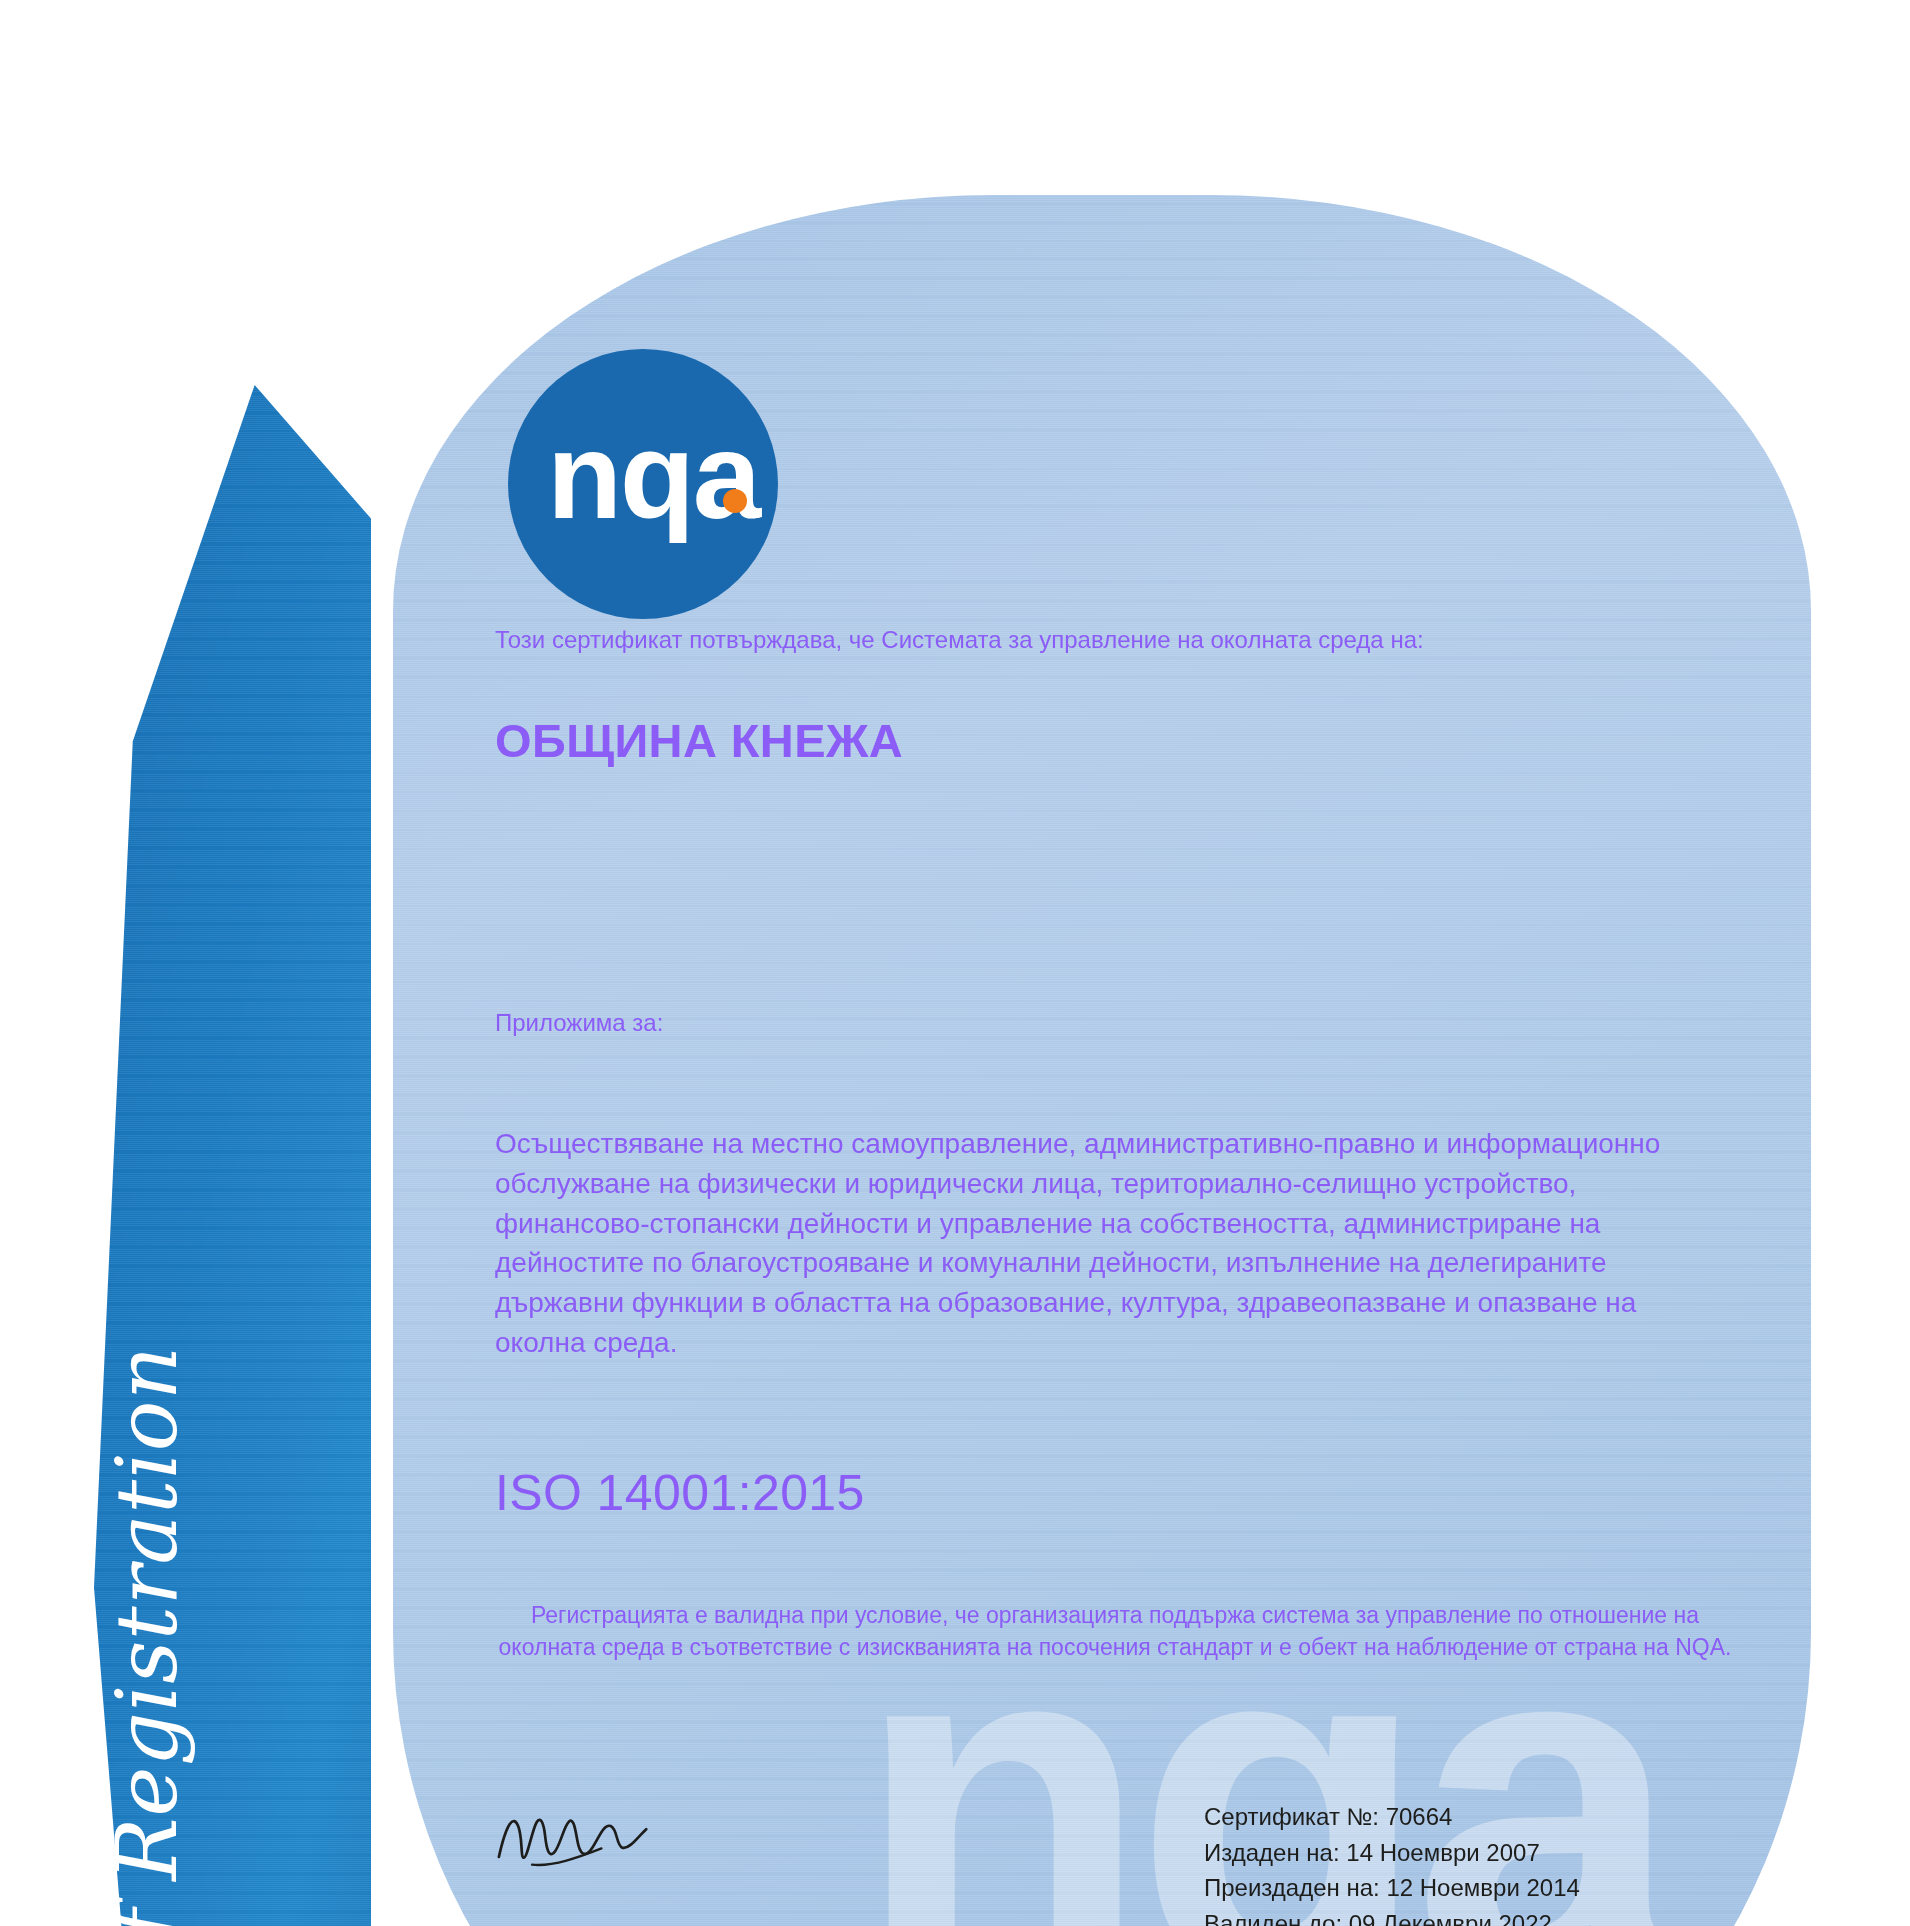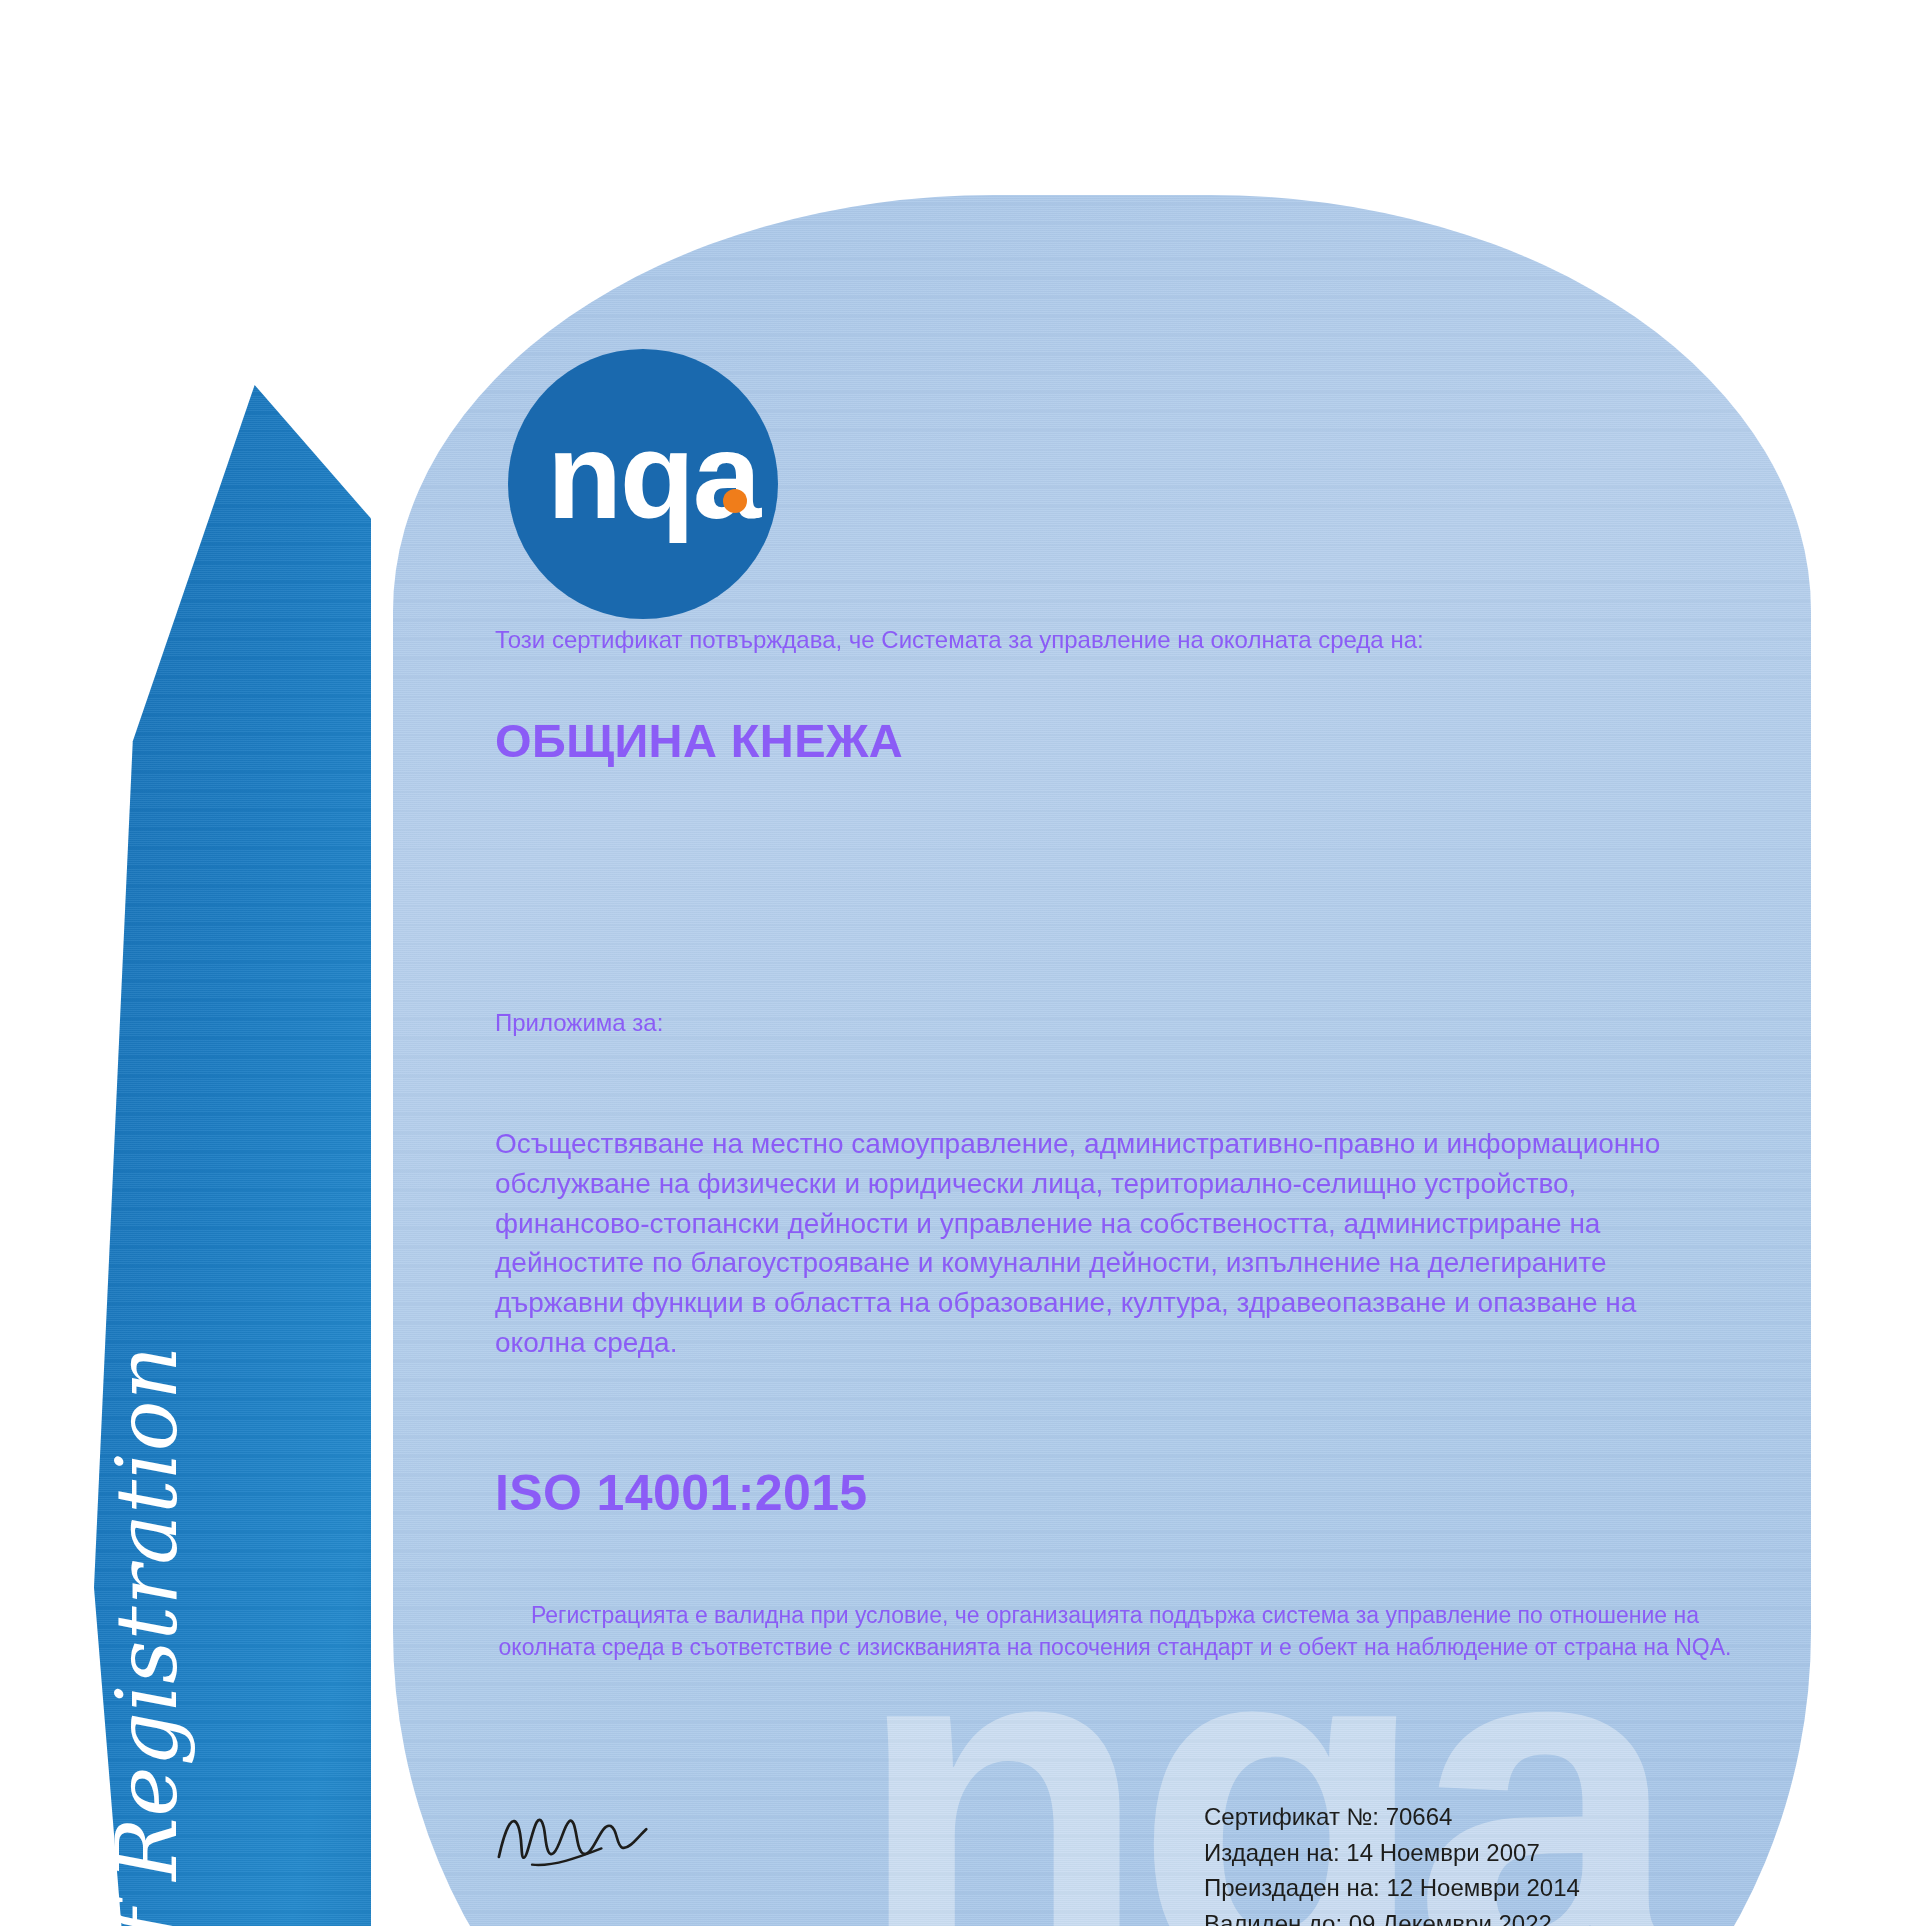--- a/index.html
+++ b/index.html
@@ -181,21 +181,21 @@
   .audited-line {
     left: 495px;
     top: 1395px;
     width: 1225px;
     font-size: 24px;
   }
   .standard {
     left: 495px;
     top: 1464px;
     font-size: 50px;
-    font-weight: 700;
+    font-weight: 400;
     letter-spacing: 0.4px;
   }
   .validity-note {
     left: 495px;
     top: 1599px;
     width: 1240px;
     font-size: 23px;
     line-height: 1.4;
     text-align: center;
   }

